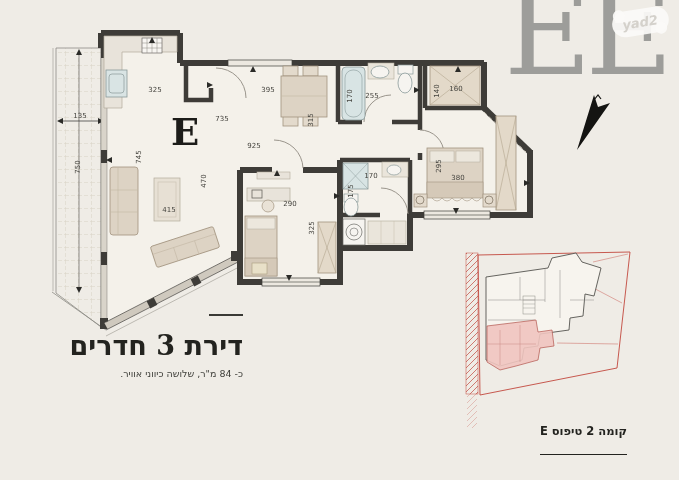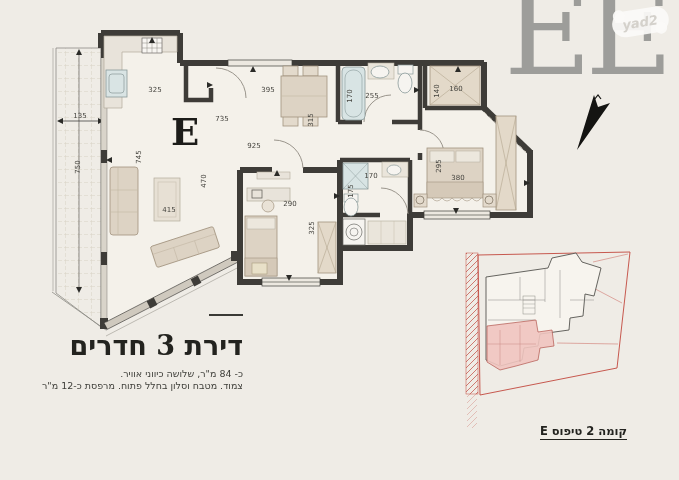--- a/index.html
+++ b/index.html
@@ -10,21 +10,21 @@
   .unitE{font-family:"DejaVu Serif",serif;font-weight:bold;font-size:37px;fill:#1c1c19;}
   .logoEE{font-family:"DejaVu Serif",serif;font-size:120px;fill:#9d9d9a;letter-spacing:-6px;}
   .wm{font-size:13px;font-weight:bold;fill:#d4d1cb;font-style:italic;}
   .info{position:absolute;right:436px;top:314px;width:210px;direction:rtl;text-align:right;color:#3e3e39;}
   .rule{width:34px;height:2px;background:#3a3a35;margin:0 0 16px auto;}
   .floors{font-size:8px;letter-spacing:3px;color:#3b3b36;margin-bottom:7px;white-space:nowrap;}
   .title{font-family:"DejaVu Serif","DejaVu Sans",serif;font-size:27px;font-weight:bold;
          color:#23231f;margin-bottom:9px;line-height:1;}
   .lines div{font-size:9.5px;line-height:12px;white-space:nowrap;}
   .kcap{position:absolute;right:52px;top:424px;direction:rtl;font-size:11.5px;font-weight:bold;
-        color:#23231f;border-bottom:1.5px solid #23231f;padding-bottom:1px;}
+        color:#23231f;border-bottom:1.5px solid #23231f;padding-bottom:16px;}
 </style>
 </head>
 <body>
 
 <div class="stage">
 <svg width="679" height="480" viewBox="0 0 679 480">
   <defs>
     <pattern id="tiles" width="13" height="13" patternUnits="userSpaceOnUse">
       <path d="M0,0 H13 M0,0 V13" stroke="#d8d1c4" stroke-width="1" stroke-dasharray="4 2" fill="none"></path>
     </pattern>
@@ -262,18 +262,17 @@
     <path d="M487,326 L536,320 L538,332 L552,330 L554,346 L540,348 L538,360 L516,366 L500,370 L487,362 Z" fill="#efc4bf" fill-opacity="0.9" stroke="#b2554e" stroke-width="0.7"></path>
     <path d="M500,330 V365 M520,325 V362 M487,344 H536" stroke="#c98b85" stroke-width="0.5" fill="none"></path>
   </g>
 </svg>
 
 <div class="info">
   <div class="rule"></div>
   <div class="title">דירת 3 חדרים</div>
   <div class="lines">
     <div>כ- 84 מ"ר, שלושה כיווני אוויר.</div>
-    <div>צמוד. מטבח וסלון בחלל פתוח. מרפסת כ-12 מ"ר</div>
   </div>
 </div>
 
 <div class="kcap">קומה 2 טיפוס E</div>
 </div>
 
 </body></html>

